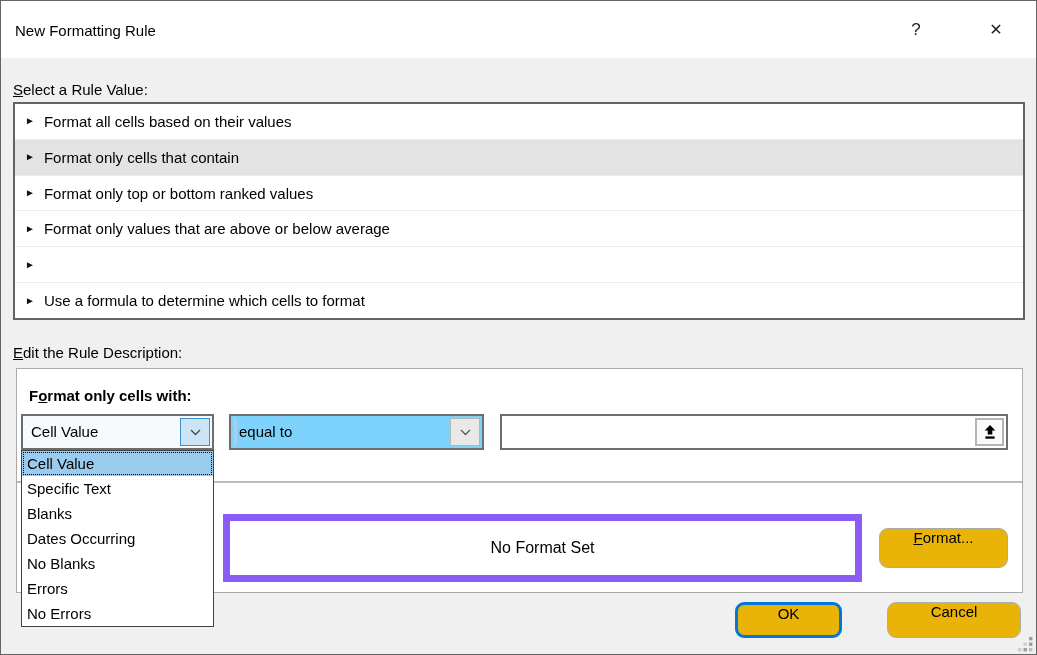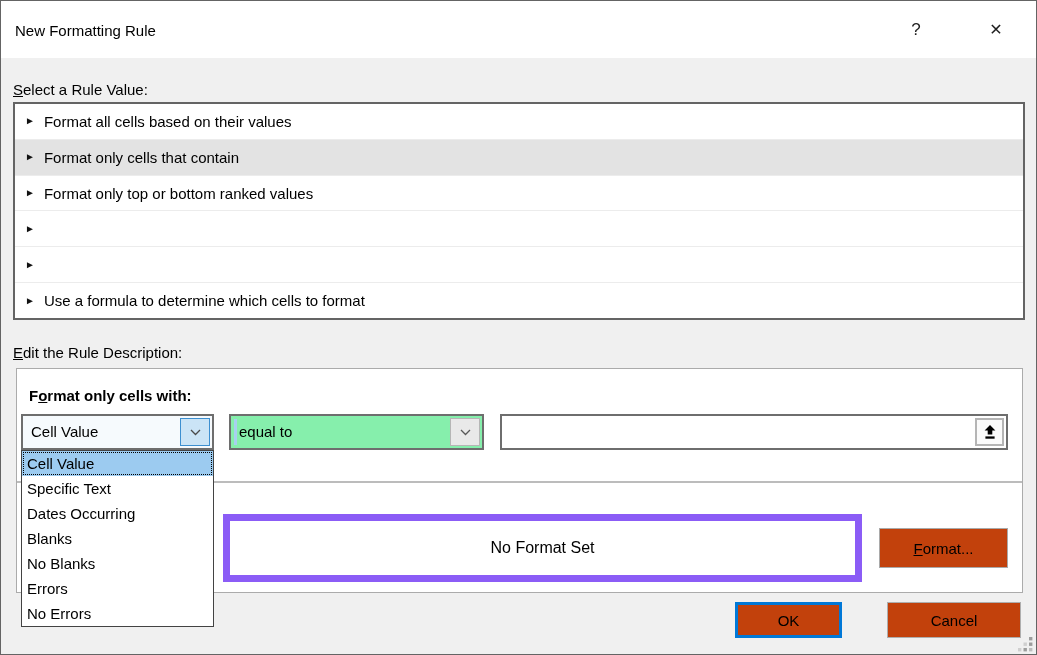--- a/index.html
+++ b/index.html
@@ -54,21 +54,21 @@
   
   .desc-box {
     position: absolute; left: 15px; top: 367px; width: 1007px; height: 225px;
     background: #ffffff; border: 1px solid #ababab;
   }
   .section-title { position: absolute; left: 28px; top: 386px; font-weight: bold; }
   .divider { position: absolute; left: 16px; top: 480px; width: 1005px; height: 2px; background: #bcbcbc; }
   
   .combo {
     position: absolute; top: 413px; height: 36px;
-    background: #86efac; border: 2px solid #6e6e6e;
+    background: #7dd3fc; border: 2px solid #6e6e6e;
   }
   .combo-type { left: 20px; width: 193px; background: #f6fafd; }
   .combo-op   { left: 228px; width: 255px; }
   .combo-text { position: absolute; left: 8px; top: 0; line-height: 31px; white-space: nowrap; }
   .caret-bar  { position: absolute; left: 3px; top: 3px; bottom: 3px; width: 3px; background: #a8d0f0; }
   .dd-btn {
     position: absolute; right: 2px; top: 2px; bottom: 2px; width: 30px;
     display: flex; align-items: center; justify-content: center;
   }
   .dd-btn-blue { background: #cbe4f6; border: 1px solid #3d8fd0; }
@@ -95,22 +95,22 @@
   .dd-option { height: 25px; line-height: 25px; padding-left: 5px; white-space: nowrap; }
   .dd-option.dd-selected { background: #9ccbf0; outline: 1px dotted #000; outline-offset: -2px; }
   
   .preview-box {
     position: absolute; left: 222px; top: 513px; width: 639px; height: 68px;
     background: #fff; border: 7px solid #8b5cf6;
     display: flex; align-items: center; justify-content: center; font-size: 16px;
     z-index: 5;
   }
   .btn {
-    display: flex; align-items: center; justify-content: center;
-    background: #c2410c; cursor: default;
+    display: flex; justify-content: center;
+    background: #eab308; cursor: default; border-radius: 9px;
   }
   .format-btn { position: absolute; left: 878px; top: 527px; width: 129px; height: 40px; border: 1px solid #a9a9a9; }
   .ok-btn     { position: absolute; left: 734px; top: 601px; width: 107px; height: 36px; border: 3px solid #0078d7; }
   .cancel-btn { position: absolute; left: 886px; top: 601px; width: 134px; height: 36px; border: 1px solid #aeaeae; }
   .grip { position: absolute; right: 3px; bottom: 2px; }
 </style>
 </head>
 <body>
 
 <div class="dialog">
@@ -131,20 +131,21 @@
       <div class="rule-item selected">
         <span class="arrow">►</span>
         <span>Format only cells that contain</span>
       </div>
       <div class="rule-item">
         <span class="arrow">►</span>
         <span>Format only top or bottom ranked values</span>
       </div>
       <div class="rule-item">
         <span class="arrow">►</span>
+        <span>Format only values that are above or below average</span>
       </div>
       <div class="rule-item">
         <span class="arrow">►</span>
       </div>
       <div class="rule-item">
         <span class="arrow">►</span>
         <span>Use a formula to determine which cells to format</span>
       </div>
     </div>
 
@@ -179,22 +180,22 @@
       <svg width="14" height="15" viewBox="0 0 14 15">
           <path d="M7 0 L12.4 5.4 H9.3 V9.6 H4.7 V5.4 H1.6 Z" fill="#000"></path>
           <rect x="2.4" y="11.4" width="9.2" height="2.3" fill="#000"></rect>
         </svg>
     </span>
   </div>
 
   <div class="dropdown">
       <div class="dd-option dd-selected">Cell Value</div>
       <div class="dd-option">Specific Text</div>
+      <div class="dd-option">Blanks</div>
       <div class="dd-option">Dates Occurring</div>
-      <div class="dd-option">Blanks</div>
       <div class="dd-option">No Blanks</div>
       <div class="dd-option">Errors</div>
       <div class="dd-option">No Errors</div>
     </div>
 
   <div class="preview-box">
       <span>No Format Set</span>
     </div>
   <div class="btn format-btn">
       <span><span class="u">F</span><span>ormat...</span></span>

